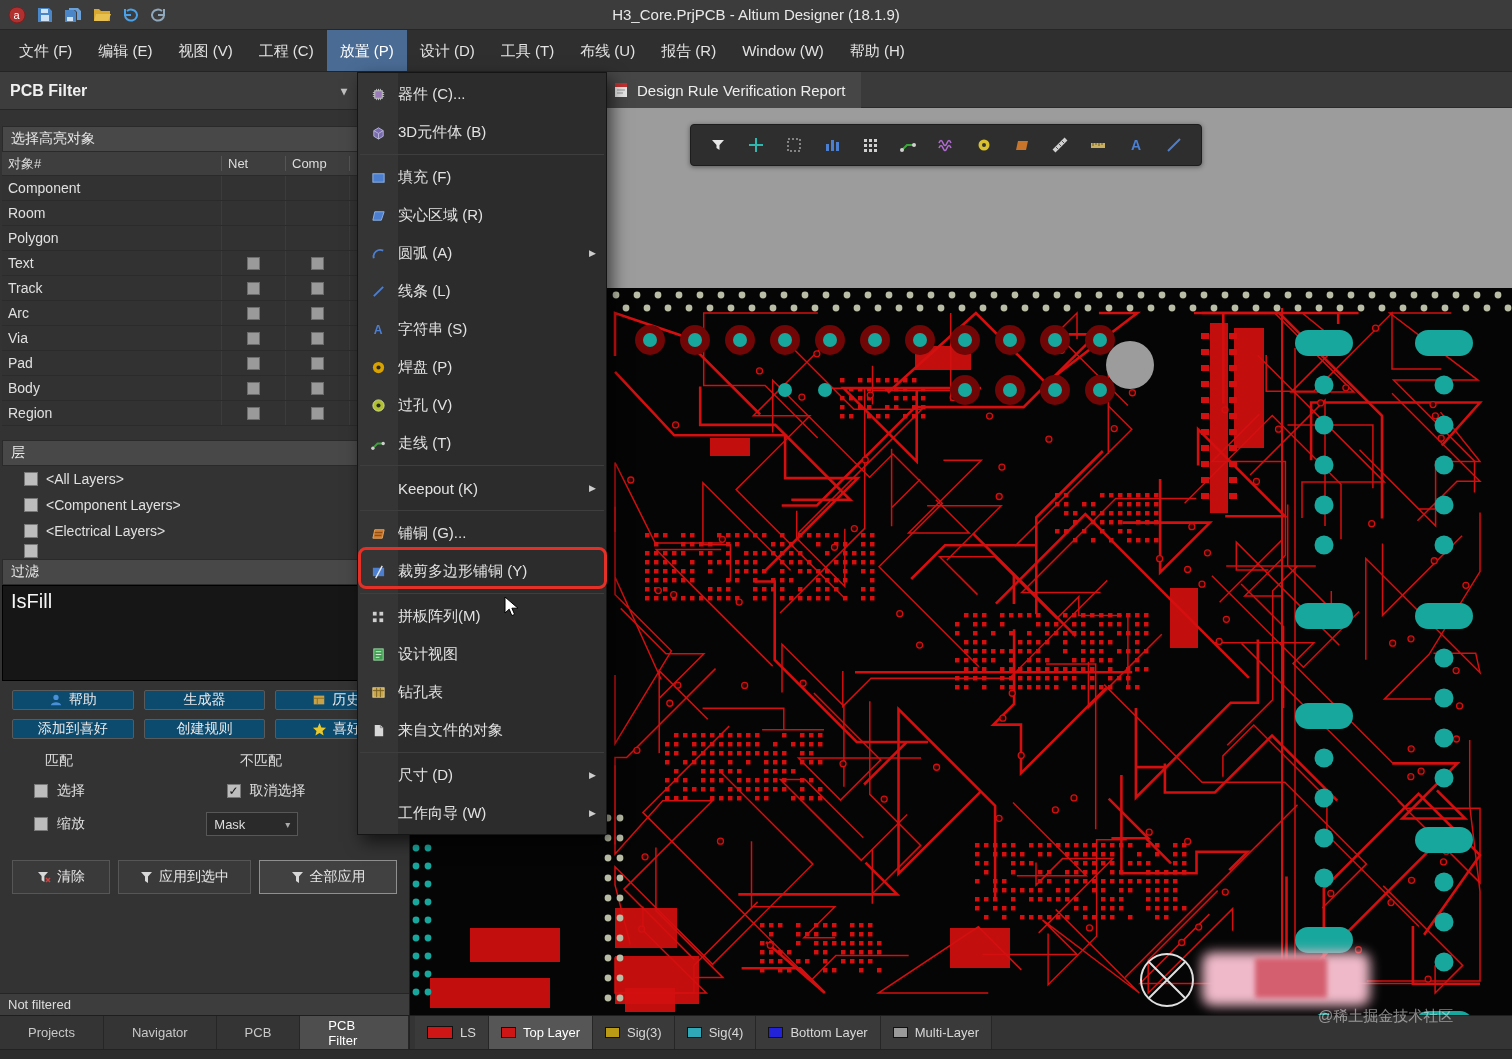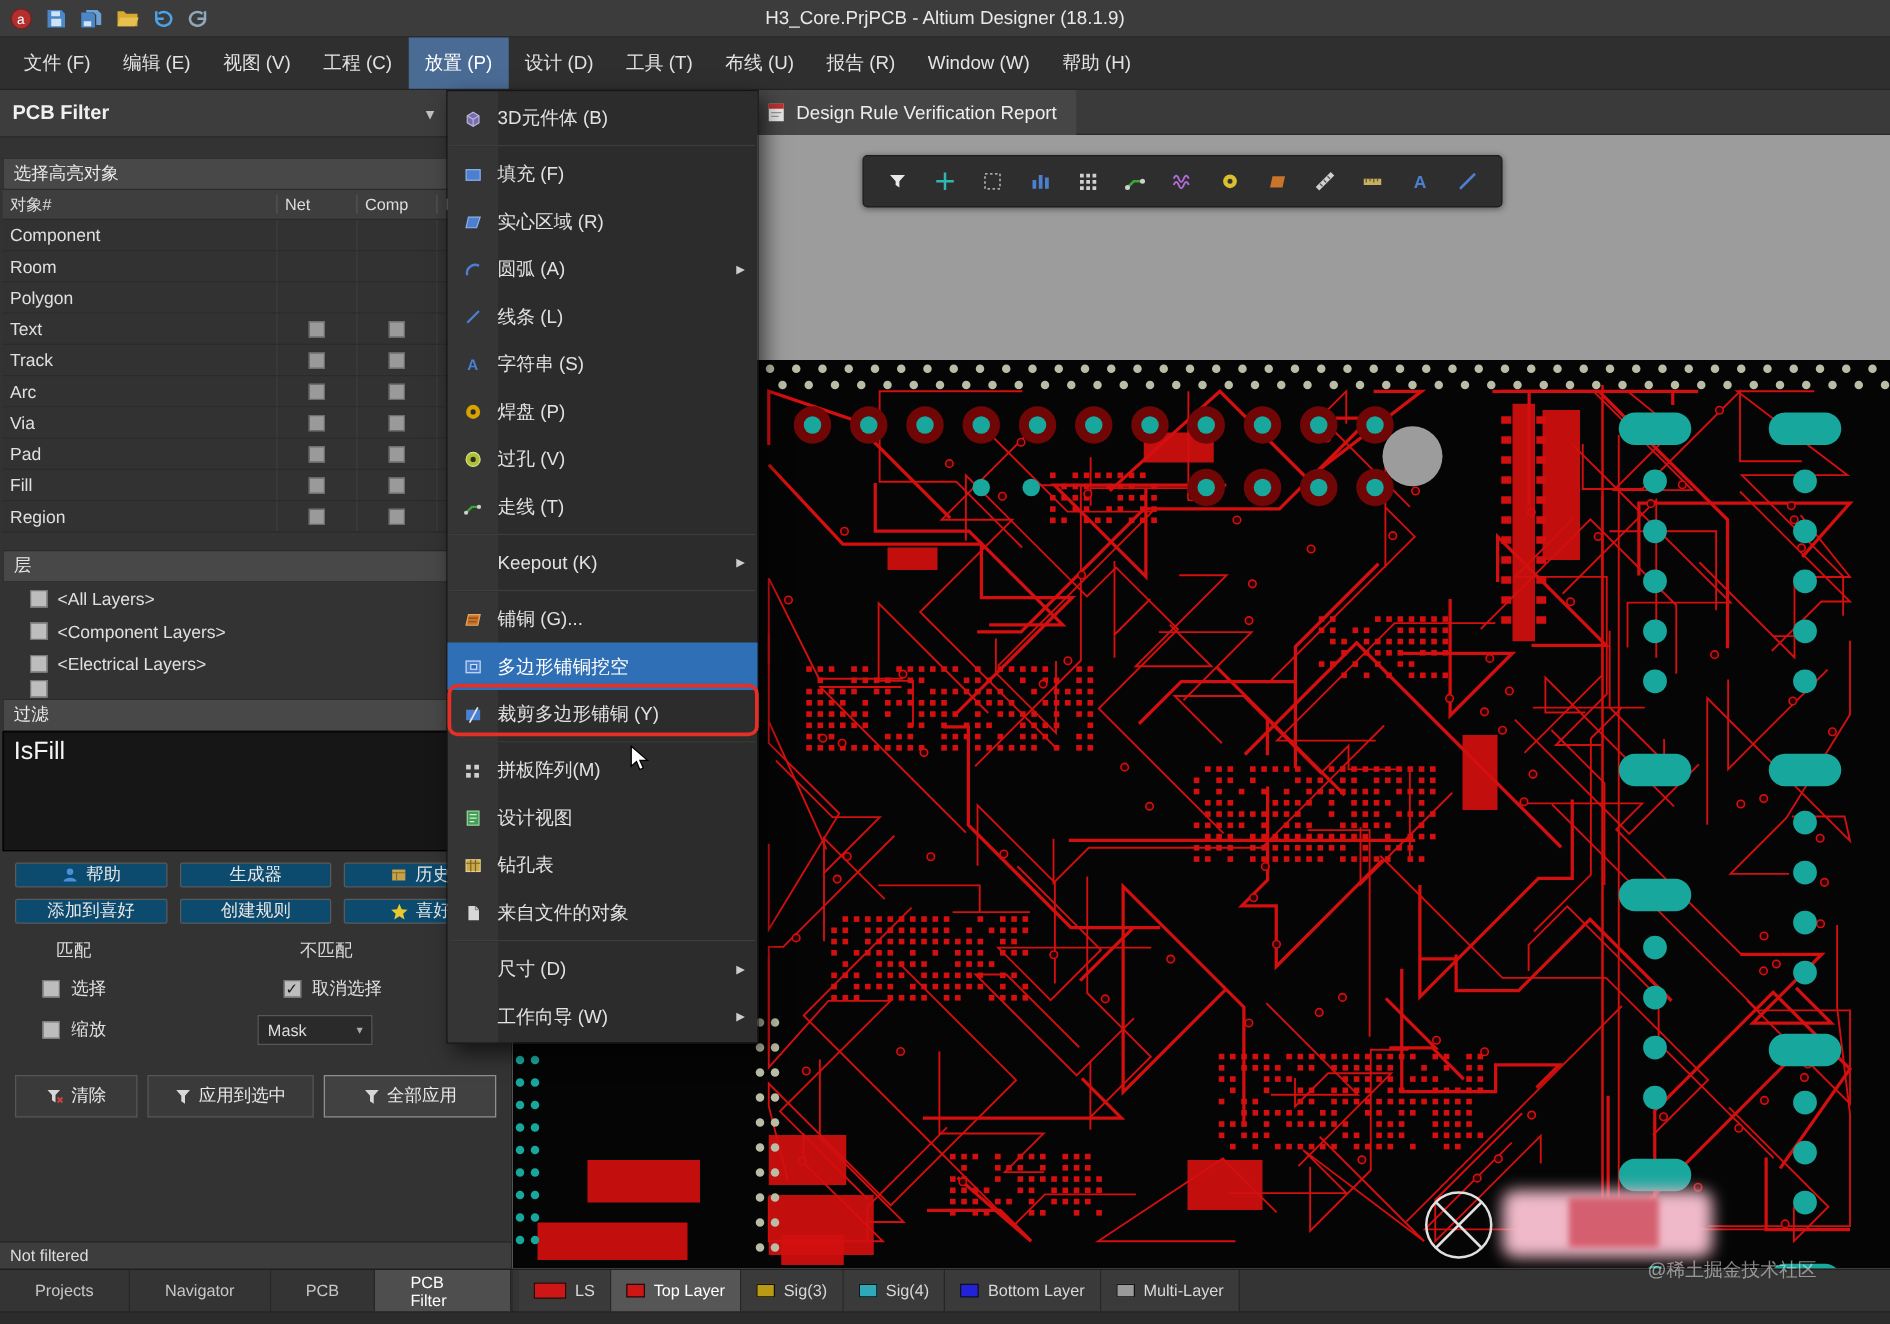--- a/index.html
+++ b/index.html
@@ -227,21 +227,21 @@
           <span class="mini-box"></span>
         </span>
         <span class="obj-cell comp">
           <span class="mini-box"></span>
         </span>
         <span class="obj-cell f">
           <span class="mini-box"></span>
         </span>
       </div>
       <div class="obj-row">
-        <span class="obj-label">Fill</span>
+        <span class="obj-label">Body</span>
         <span class="obj-cell net">
           <span class="mini-box"></span>
         </span>
         <span class="obj-cell comp">
           <span class="mini-box"></span>
         </span>
         <span class="obj-cell f">
           <span class="mini-box"></span>
         </span>
       </div>
@@ -1591,20 +1591,29 @@
       <path d="M739 674L775 710M775 674L739 710" stroke="#e0e0e0" stroke-width="2"></path>
       <rect x="792" y="664" width="168" height="54" rx="10" fill="#efb9c9" filter="url(#bl5)"></rect>
       <rect x="845" y="670" width="72" height="40" fill="#d45f6e" filter="url(#bl2)"></rect>
     </svg>
 </div>
 
 <div class="dropdown" id="place-menu">
     <div class="pm-item">
       <span class="pm-icon">
         <svg width="15" height="15" viewBox="0 0 16 16">
+          <rect x="4" y="4" width="8" height="8" fill="#9a7ab8" stroke="#c8c8c8"></rect>
+          <path d="M2 6h2M2 8h2M2 10h2M12 6h2M12 8h2M12 10h2M6 2v2M8 2v2M10 2v2M6 12v2M8 12v2M10 12v2" stroke="#c8c8c8"></path>
+        </svg>
+      </span>
+      <span class="pm-label">器件 (C)...</span>
+    </div>
+    <div class="pm-item">
+      <span class="pm-icon">
+        <svg width="15" height="15" viewBox="0 0 16 16">
           <path d="M3 6l5-3 5 3v6l-5 3-5-3z" fill="#7a6ab0" stroke="#b8b8d8"></path>
           <path d="M3 6l5 3 5-3M8 9v6" stroke="#b8b8d8" fill="none"></path>
         </svg>
       </span>
       <span class="pm-label">3D元件体 (B)</span>
     </div>
     <div class="menu-sep"></div>
     <div class="pm-item">
       <span class="pm-icon">
         <svg width="15" height="15" viewBox="0 0 16 16">
@@ -1682,29 +1691,20 @@
     </div>
     <div class="menu-sep"></div>
     <div class="pm-item">
       <span class="pm-icon">
         <svg width="15" height="15" viewBox="0 0 16 16">
           <path d="M2 13L4 4h10l-2 9z" fill="#c8742a" stroke="#e8a860"></path>
           <path d="M4 7h8M4 10h7" stroke="#8a4a10"></path>
         </svg>
       </span>
       <span class="pm-label">铺铜 (G)...</span>
-    </div>
-    <div class="pm-item hl">
-      <span class="pm-icon">
-        <svg width="15" height="15" viewBox="0 0 16 16">
-          <rect x="2" y="3" width="12" height="10" fill="#4d7fd0" stroke="#cfe0f8"></rect>
-          <rect x="6" y="6" width="5" height="4" fill="#2667b8" stroke="#cfe0f8"></rect>
-        </svg>
-      </span>
-      <span class="pm-label">多边形铺铜挖空</span>
     </div>
     <div class="pm-item">
       <span class="pm-icon">
         <svg width="15" height="15" viewBox="0 0 16 16">
           <rect x="2" y="4" width="12" height="9" fill="#4d7fd0"></rect>
           <path d="M12 2L5 15" stroke="#e8e8e8" stroke-width="1.5"></path>
         </svg>
       </span>
       <span class="pm-label">裁剪多边形铺铜 (Y)</span>
     </div>

